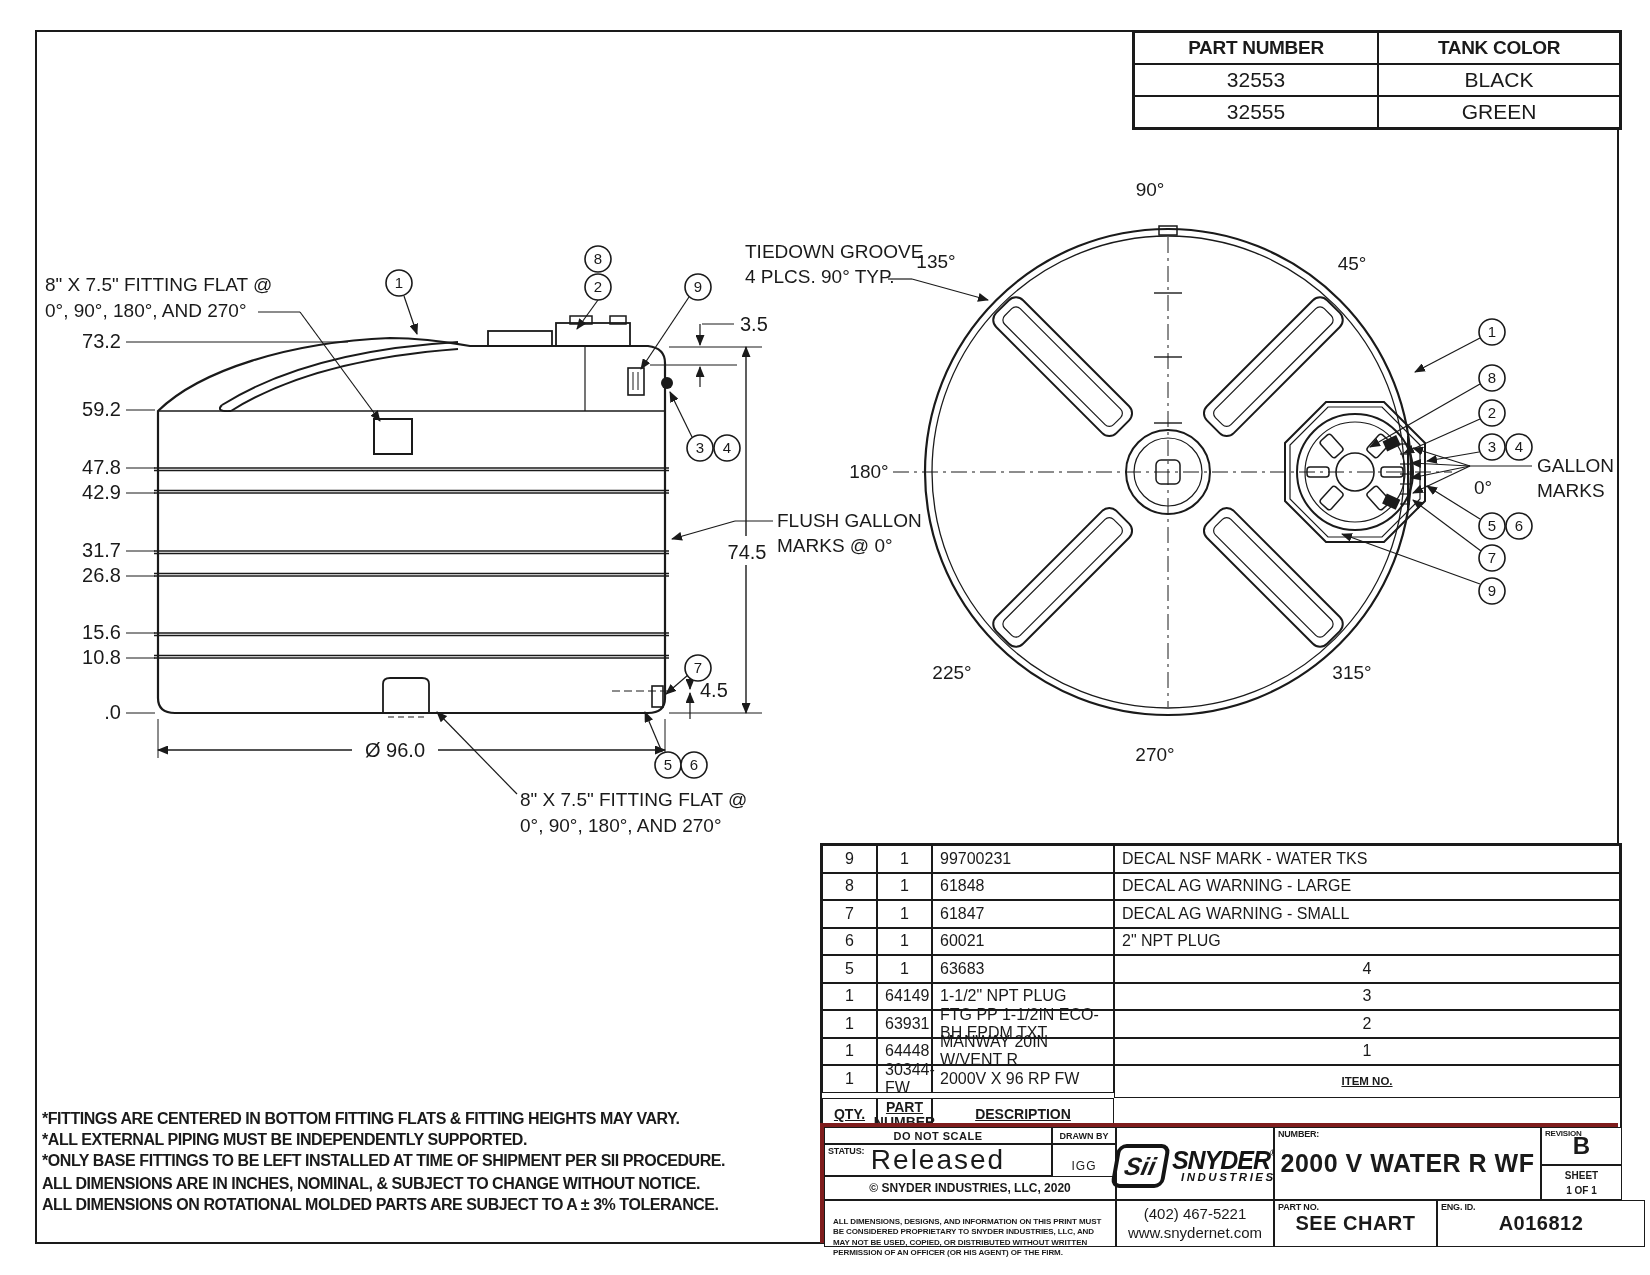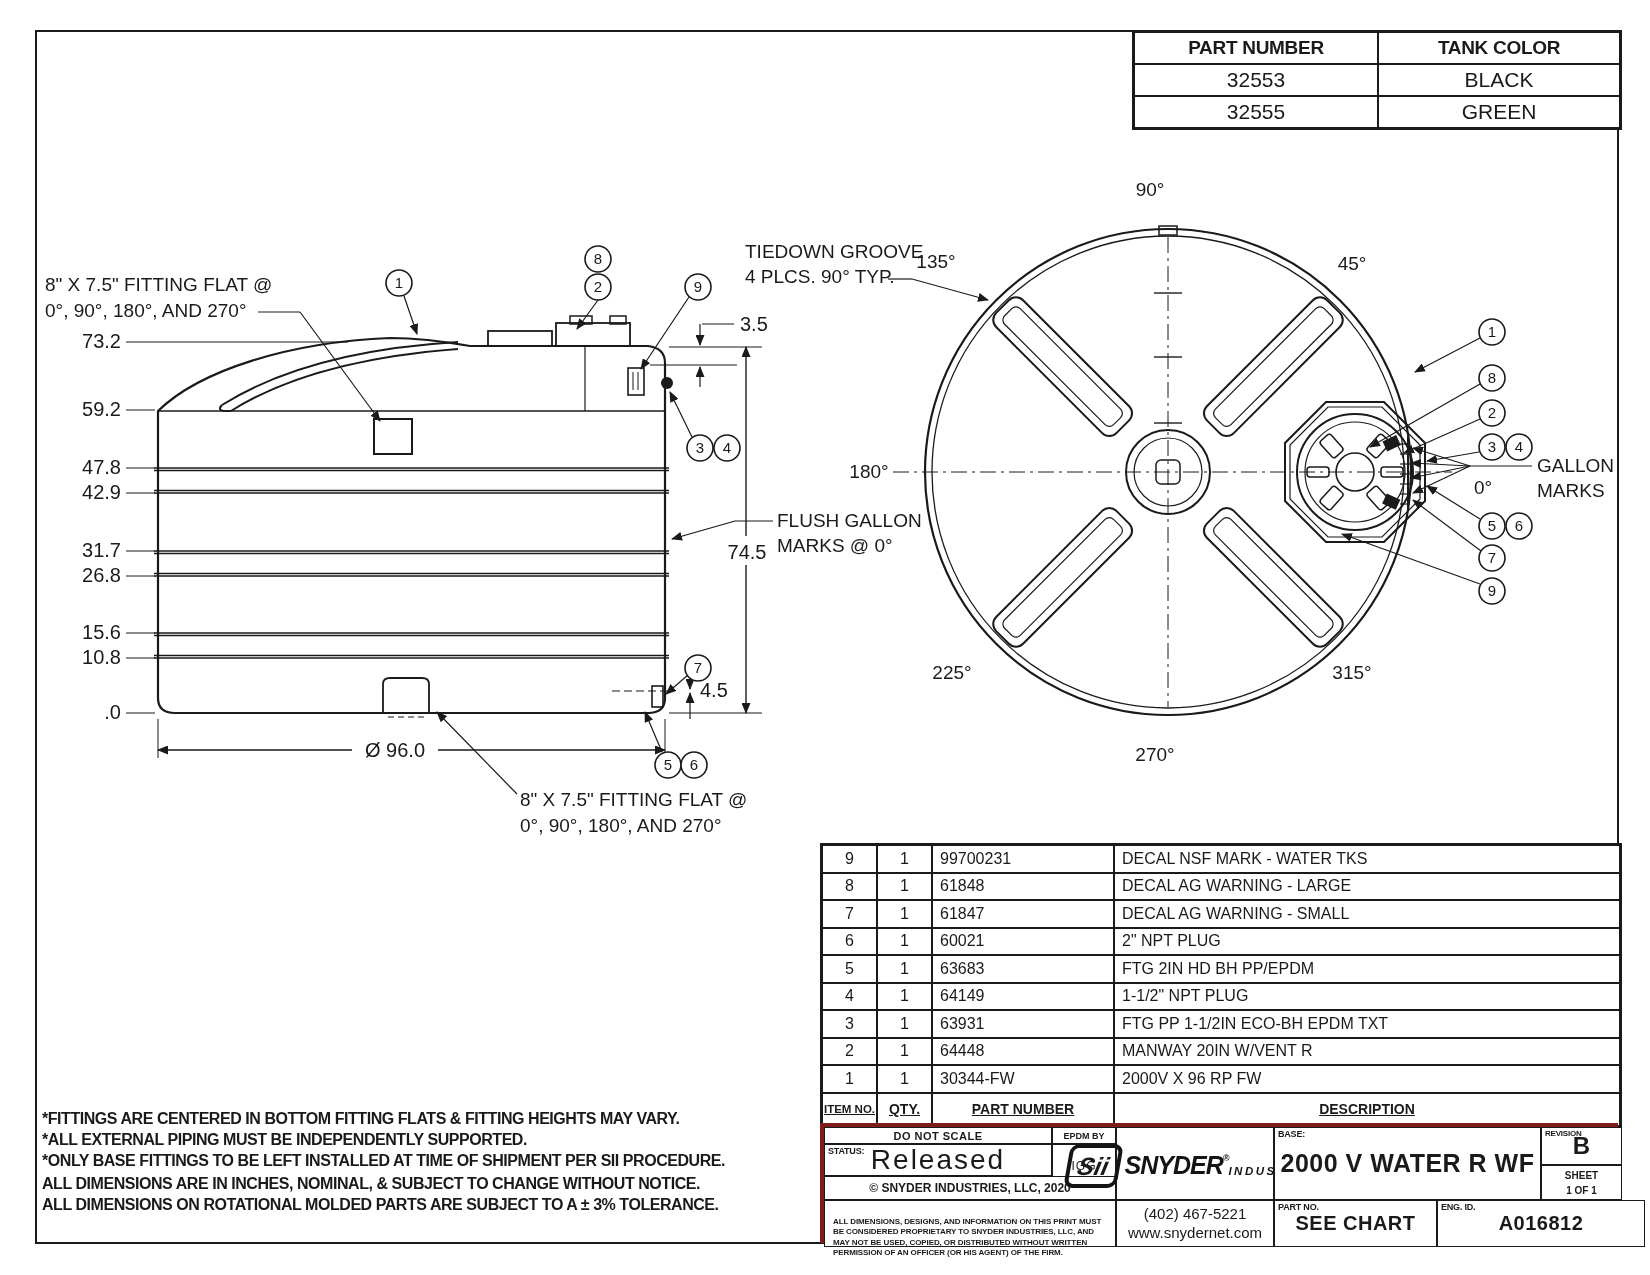--- a/index.html
+++ b/index.html
@@ -44,21 +44,21 @@
   .dwg-title{font-size:25px;font-weight:bold;letter-spacing:0.5px;}
   .rev-b{font-size:24px;font-weight:bold;}
   .sheet-txt{font-size:10px;font-weight:bold;text-align:center;line-height:1.5;}
   .blk-val{font-size:20px;font-weight:bold;letter-spacing:0.5px;}
 
   
   .logo{display:flex;align-items:center;gap:5px;transform:translateY(2px);}
   .sii-box{display:inline-flex;align-items:center;justify-content:center;border:4px solid #141414;border-radius:9px;
            padding:0 7px;height:36px;transform:skewX(-10deg);}
   .sii-box span{font-style:italic;font-weight:bold;font-size:25px;transform:skewX(-2deg);}
-  .snyder-stack{display:flex;flex-direction:row;line-height:0.9;}
+  .snyder-stack{display:flex;flex-direction:column;line-height:0.9;}
   .snyder{font-style:italic;font-weight:bold;font-size:25px;letter-spacing:-1px;color:#141414;}
   .industries{font-style:italic;font-weight:bold;font-size:11.5px;letter-spacing:2.5px;color:#141414;align-self:flex-end;}
   .reg{font-size:9px;vertical-align:top;}
 
   
   .notes{position:absolute;left:42px;top:1108px;width:720px;font-weight:bold;font-size:16px;
          letter-spacing:-0.45px;line-height:21px;}
   .notes .grp2{margin-top:2px;}
 </style>
 </head>
@@ -371,21 +371,20 @@
     <div class="bom-cell bom-c">1</div>
     <div class="bom-cell bom-l">61847</div>
     <div class="bom-cell bom-l">DECAL AG WARNING - SMALL</div>
     <div class="bom-cell bom-c">6</div>
     <div class="bom-cell bom-c">1</div>
     <div class="bom-cell bom-l">60021</div>
     <div class="bom-cell bom-l">2" NPT PLUG</div>
     <div class="bom-cell bom-c">5</div>
     <div class="bom-cell bom-c">1</div>
     <div class="bom-cell bom-l">63683</div>
-    <div class="bom-cell bom-l">FTG 2IN HD BH PP/EPDM</div>
     <div class="bom-cell bom-c">4</div>
     <div class="bom-cell bom-c">1</div>
     <div class="bom-cell bom-l">64149</div>
     <div class="bom-cell bom-l">1-1/2" NPT PLUG</div>
     <div class="bom-cell bom-c">3</div>
     <div class="bom-cell bom-c">1</div>
     <div class="bom-cell bom-l">63931</div>
     <div class="bom-cell bom-l">FTG PP 1-1/2IN ECO-BH EPDM TXT</div>
     <div class="bom-cell bom-c">2</div>
     <div class="bom-cell bom-c">1</div>
@@ -399,21 +398,21 @@
     <div class="bom-cell bom-head">QTY.</div>
     <div class="bom-cell bom-head">PART NUMBER</div>
     <div class="bom-cell bom-head">DESCRIPTION</div>
   </div>
 
   <div class="tb">
     <div class="tb-cell" style="left:0;top:0;width:228px;height:17px;">
       <div class="tb-center do-not-scale">DO NOT SCALE</div>
     </div>
     <div class="tb-cell" style="left:228px;top:0;width:64px;height:17px;">
-      <div class="tb-center drawn-by-lab">EPDM BY</div>
+      <div class="tb-center drawn-by-lab">DRAWN BY</div>
     </div>
     <div class="tb-cell" style="left:0;top:17px;width:228px;height:32px;">
       <span class="tb-lab">STATUS:</span>
       <div class="tb-center released">Released</div>
     </div>
     <div class="tb-cell" style="left:228px;top:17px;width:64px;height:44px;">
       <div class="tb-center igg">IGG</div>
     </div>
     <div class="tb-cell" style="left:0;top:49px;width:292px;height:24px;">
       <div class="tb-center copyright">© SNYDER INDUSTRIES, LLC, 2020</div>
@@ -436,21 +435,21 @@
     </div>
     <div class="tb-cell" style="left:292px;top:73px;width:158px;height:47px;">
       <div class="tb-center">
         <div class="phone">
           <div>(402) 467-5221</div>
           <div>www.snydernet.com</div>
         </div>
       </div>
     </div>
     <div class="tb-cell" style="left:450px;top:0;width:267px;height:73px;">
-      <span class="tb-lab">BASE:</span>
+      <span class="tb-lab">NUMBER:</span>
       <div class="tb-center dwg-title">2000 V WATER  R WF</div>
     </div>
     <div class="tb-cell" style="left:717px;top:0;width:81px;height:38px;">
       <span class="tb-lab" style="font-size:8px;">REVISION</span>
       <div class="tb-center rev-b">B</div>
     </div>
     <div class="tb-cell" style="left:717px;top:38px;width:81px;height:35px;">
       <div class="tb-center sheet-txt">
         <div>
           <div>SHEET</div>

